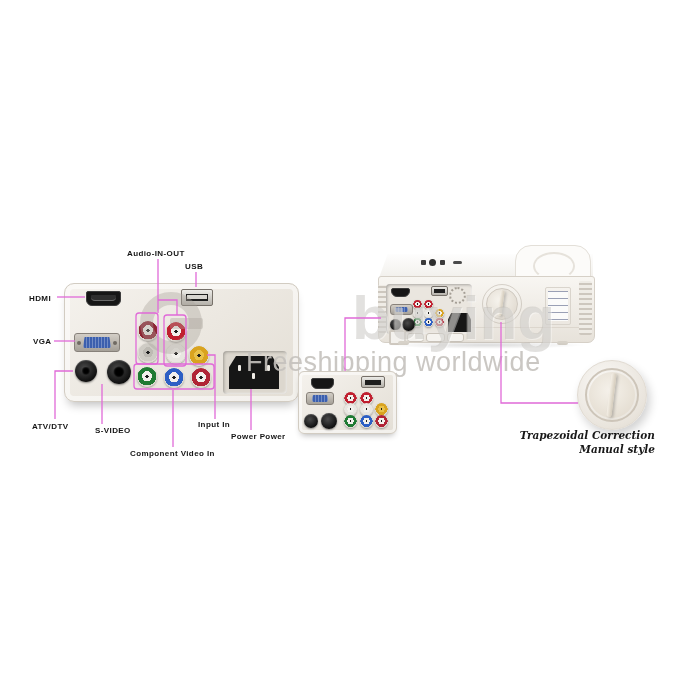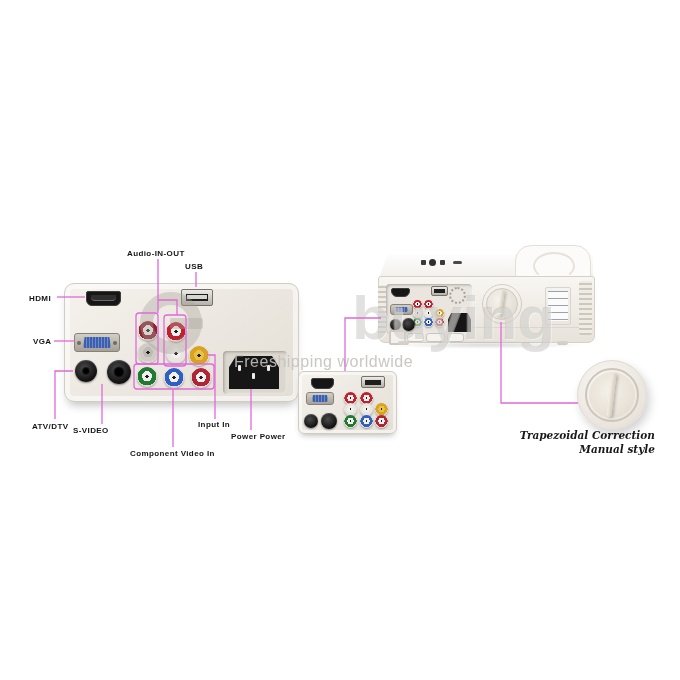--- a/index.html
+++ b/index.html
@@ -9,21 +9,21 @@
 
   
   .wm-ring{left:140px;top:292px;width:36px;height:36px;border:13px solid rgba(168,162,154,.38);
            border-radius:50%;}
   .wm-bar{left:170px;top:318px;width:33px;height:11px;background:rgba(168,162,154,.38);border-radius:2px;}
   .wm-eek{left:221px;top:276px;font-weight:700;font-size:76px;line-height:76px;
           color:rgba(128,126,123,.48);letter-spacing:0;
           text-shadow:2px 2px 0 rgba(255,255,255,.55),-1px -1px 0 rgba(90,90,90,.18);}
   .wm-buying{left:352px;top:287px;font-weight:700;font-size:62px;line-height:62px;
           color:rgba(186,183,179,.42);text-shadow:1px 1px 0 rgba(255,255,255,.4);}
-  .wm-tag{left:234px;top:349px;font-size:16px;line-height:26px;color:rgba(196,193,189,.9);
+  .wm-tag{left:246px;top:349px;font-size:27px;line-height:26px;color:rgba(196,193,189,.9);
           letter-spacing:.5px;}
 
   
   .panel{background:linear-gradient(145deg,#f5f2ed,#e3ded5);border:1px solid #d2ccc2;
          box-shadow:inset 0 0 0 5px rgba(255,255,255,.55),0 7px 10px -4px rgba(0,0,0,.25);}
   .recess{background:#dcd7ce;border-radius:4px;
           box-shadow:inset 1px 1px 3px rgba(0,0,0,.28),inset -1px -1px 2px rgba(255,255,255,.7);}
   .rca{border-radius:50%;box-shadow:0 1px 2px rgba(0,0,0,.35);
        background:radial-gradient(circle at 50% 46%,
          var(--hole,#1c1c1c) 0 11%, var(--ctr,#f2f0ec) 11% 34%, var(--ring,#888) 34% 63%,
@@ -228,21 +228,21 @@
     <polyline points="251,430 251,389"></polyline>
     <polyline points="345,371 345,318 381,318"></polyline>
     <polyline points="501,322 501,403 578,403"></polyline>
   </svg>
 
   <div class="lbl" style="left:127px;top:249px;">Audio-IN-OUT</div>
   <div class="lbl" style="left:185px;top:262px;">USB</div>
   <div class="lbl" style="left:29px;top:294px;">HDMI</div>
   <div class="lbl" style="left:33px;top:337px;">VGA</div>
   <div class="lbl" style="left:32px;top:422px;">ATV/DTV</div>
-  <div class="lbl" style="left:73px;top:426px;">S-VIDEO</div>
+  <div class="lbl" style="left:95px;top:426px;">S-VIDEO</div>
   <div class="lbl" style="left:130px;top:449px;">Component Video In</div>
   <div class="lbl" style="left:198px;top:420px;">Input In</div>
   <div class="lbl" style="left:231px;top:432px;">Power Power</div>
 
   <div class="cap" style="left:510px;top:428px;width:145px;text-align:right;line-height:14px;font-size:10.5px;">
     <div>Trapezoidal Correction</div>
     <div>Manual style</div>
   </div>
 
 </div>

